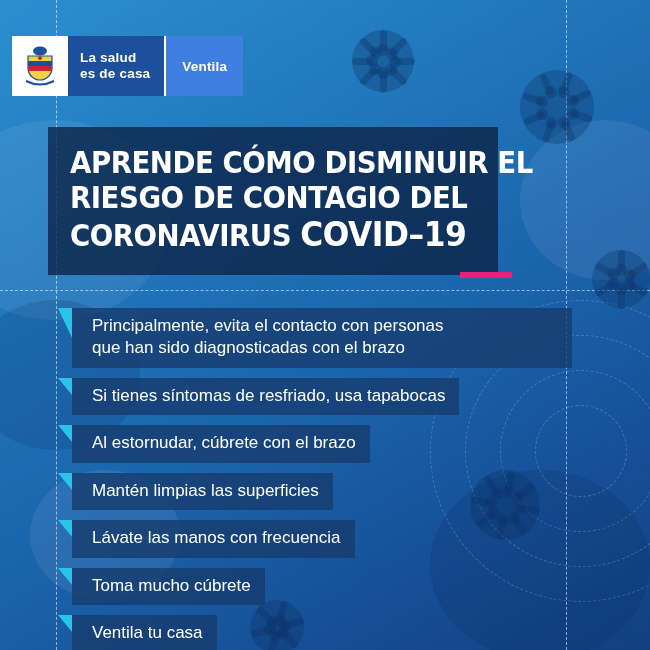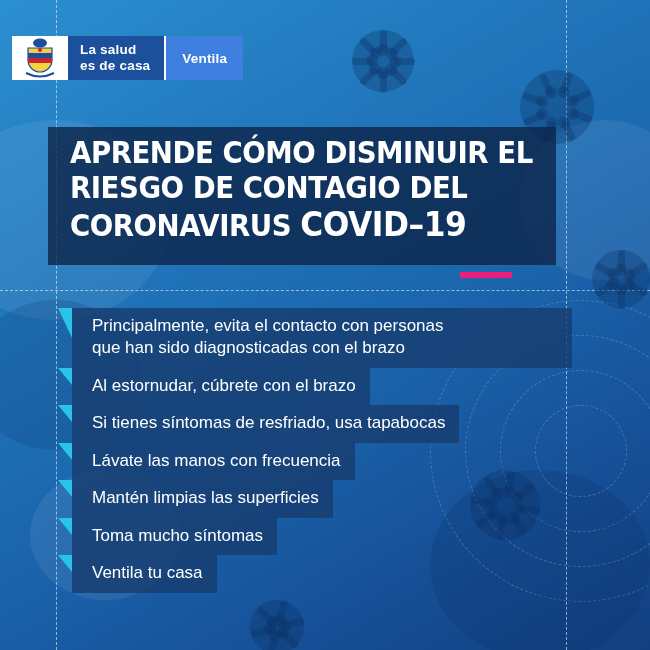--- a/index.html
+++ b/index.html
@@ -84,21 +84,21 @@
     right: 0;
     border-top: 1px dashed rgba(255,255,255,0.55);
   }
   
   .logo-bar {
     position: absolute;
     left: 12px;
     top: 36px;
     display: flex;
     align-items: stretch;
-    height: 44px;
+    height: 60px;
     z-index: 5;
   }
   .logo-crest {
     width: 56px;
     background: #ffffff;
     display: flex;
     align-items: center;
     justify-content: center;
   }
   .crest-svg { display:block; }
@@ -127,23 +127,23 @@
     padding: 0 16px;
     font-weight: bold;
     font-size: 13.5px;
     letter-spacing: .2px;
   }
   
   .headline-box {
     position: absolute;
     left: 48px;
     top: 127px;
-    width: 508px;
+    width: 450px;
     background: rgba(12,36,72,0.80);
-    padding: 8px 22px 20px 22px;
+    padding: 18px 22px 20px 22px;
     box-sizing: border-box;
     z-index: 4;
   }
   .headline {
     color: #ffffff;
     font-family: "DejaVu Sans", sans-serif;
     font-weight: bold;
     font-size: 30px;
     line-height: 1.17;
     letter-spacing: -0.5px;
@@ -172,20 +172,21 @@
     z-index: 4;
   }
   .tip {
     position: relative;
     display: inline-block;
     background: rgba(22,60,110,0.80);
     color: #ffffff;
     font-size: 17px;
     line-height: 1.32;
     padding: 7px 14px 8px 20px;
+    margin-bottom: 10px;
     box-sizing: border-box;
   }
   .tip::before {
     content: "";
     position: absolute;
     left: -14px;
     top: 0;
     width: 0;
     height: 0;
     border-top: 17px solid #29c4e8;
@@ -300,21 +301,21 @@
       <div class="line3"><span>CORONAVIRUS </span><span class="big">COVID–19</span></div>
     </div>
   </div>
   <div class="pink-underline"></div>
 
   <div class="tips">
     <div class="tip two-line">
       <div>Principalmente, evita el contacto con personas</div>
       <div>que han sido diagnosticadas con el brazo</div>
     </div>
+    <div><span class="tip">Si tienes síntomas de resfriado, usa tapabocas</span></div>
     <div><span class="tip">Al estornudar, cúbrete con el brazo</span></div>
-    <div><span class="tip">Si tienes síntomas de resfriado, usa tapabocas</span></div>
+    <div><span class="tip">Mantén limpias las superficies</span></div>
     <div><span class="tip">Lávate las manos con frecuencia</span></div>
-    <div><span class="tip">Mantén limpias las superficies</span></div>
-    <div><span class="tip">Toma mucho síntomas</span></div>
+    <div><span class="tip">Toma mucho cúbrete</span></div>
     <div><span class="tip">Ventila tu casa</span></div>
   </div>
 
 </div>
 
 </body></html>

